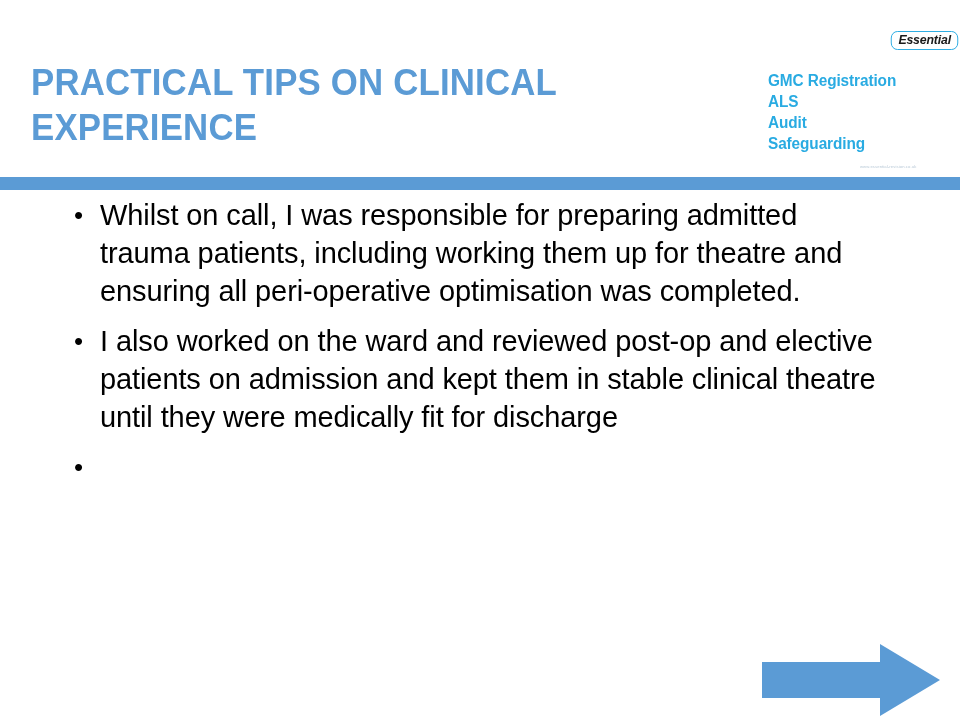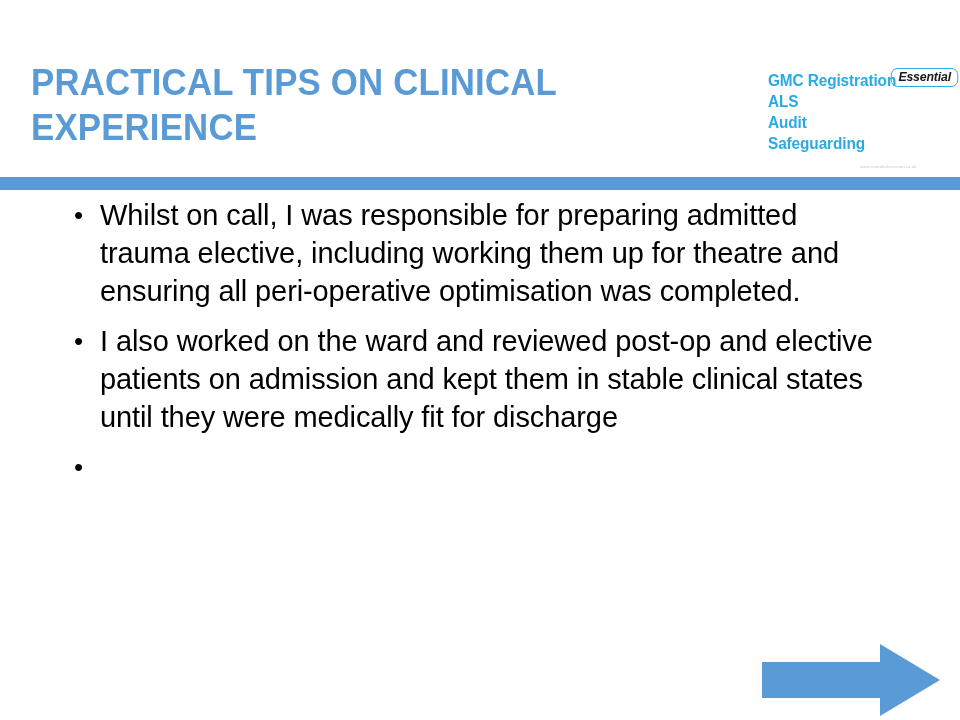--- a/index.html
+++ b/index.html
@@ -51,21 +51,20 @@
     position: absolute;
     right: 0px;
     top: 30px;
     width: 200px;
     text-align: left;
   }
   .essential-badge-wrap {
     position: absolute;
     right: 0px;
     top: 0px;
-    margin-top: 37px;
   }
   .essential-badge {
     display: inline-block;
     border: 1.6px solid #29ABE2;
     border-radius: 7px;
     padding: 1px 7px 2px 7px;
     color: #1a1a1a;
     font-family: "Liberation Sans Narrow", "Liberation Sans", sans-serif;
     font-size: 13px;
     font-weight: bold;
@@ -178,26 +177,26 @@
     </div>
 
   </div>
 
   <div class="divider-bar"></div>
 
   <div class="body-area">
 
     <div class="bullet">
       <span class="dot">•</span>
-      <span class="txt">Whilst on call, I was responsible for preparing admitted trauma elective, including working them up for theatre and ensuring all peri-operative optimisation was completed.</span>
+      <span class="txt">Whilst on call, I was responsible for preparing admitted trauma patients, including working them up for theatre and ensuring all peri-operative optimisation was completed.</span>
     </div>
 
     <div class="bullet">
       <span class="dot">•</span>
-      <span class="txt">I also worked on the ward and reviewed post-op and elective patients on admission and kept them in stable clinical states until they were medically fit for discharge</span>
+      <span class="txt">I also worked on the ward and reviewed post-op and elective patients on admission and kept them in stable clinical theatre until they were medically fit for discharge</span>
     </div>
 
     <div class="bullet">
       <span class="dot">•</span>
     </div>
 
   </div>
 
   <div class="arrow-shape">
     <svg width="178" height="72" viewBox="0 0 178 72" xmlns="http://www.w3.org/2000/svg">

